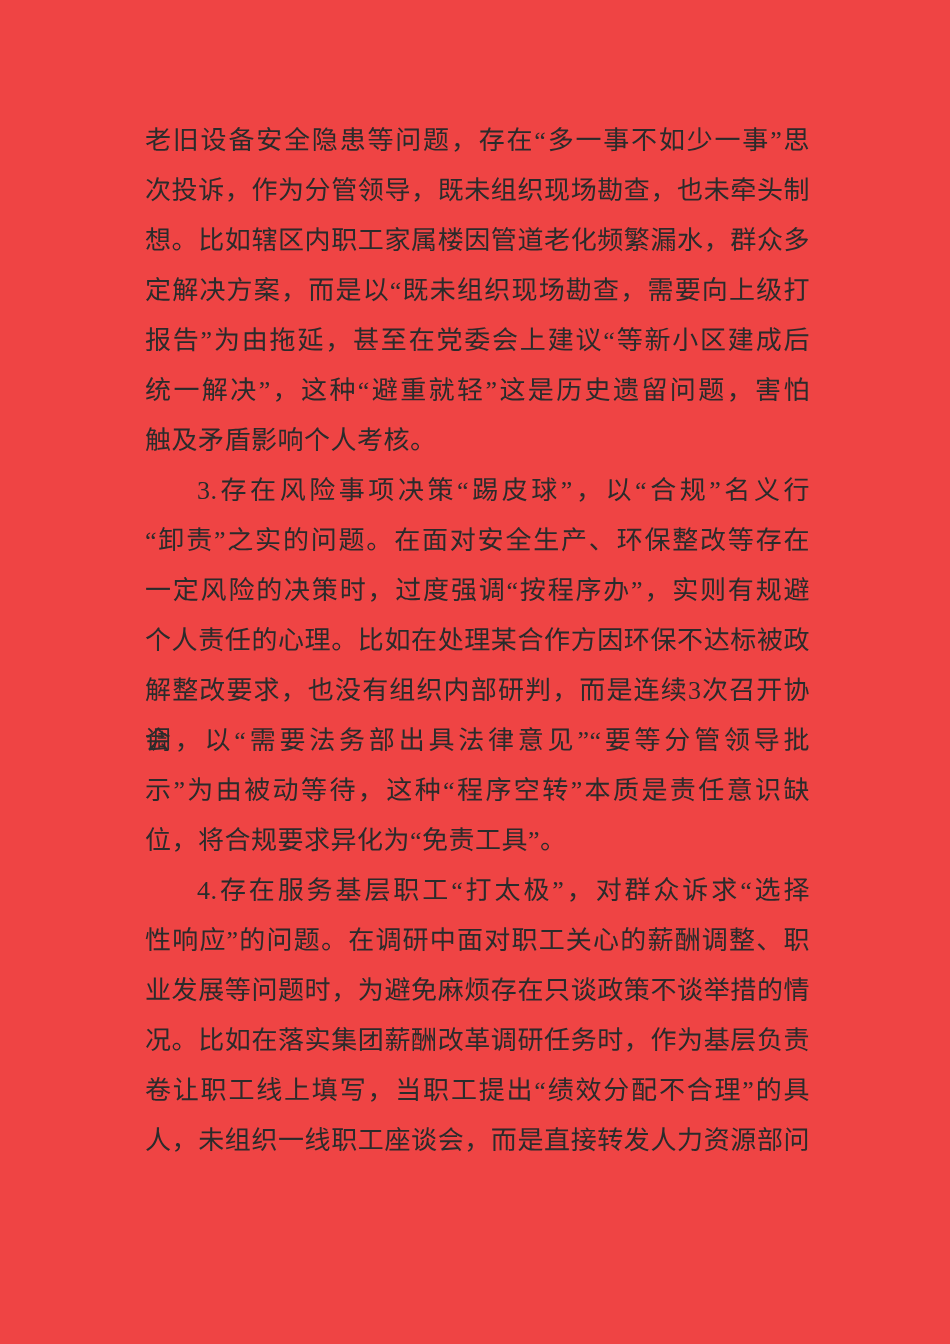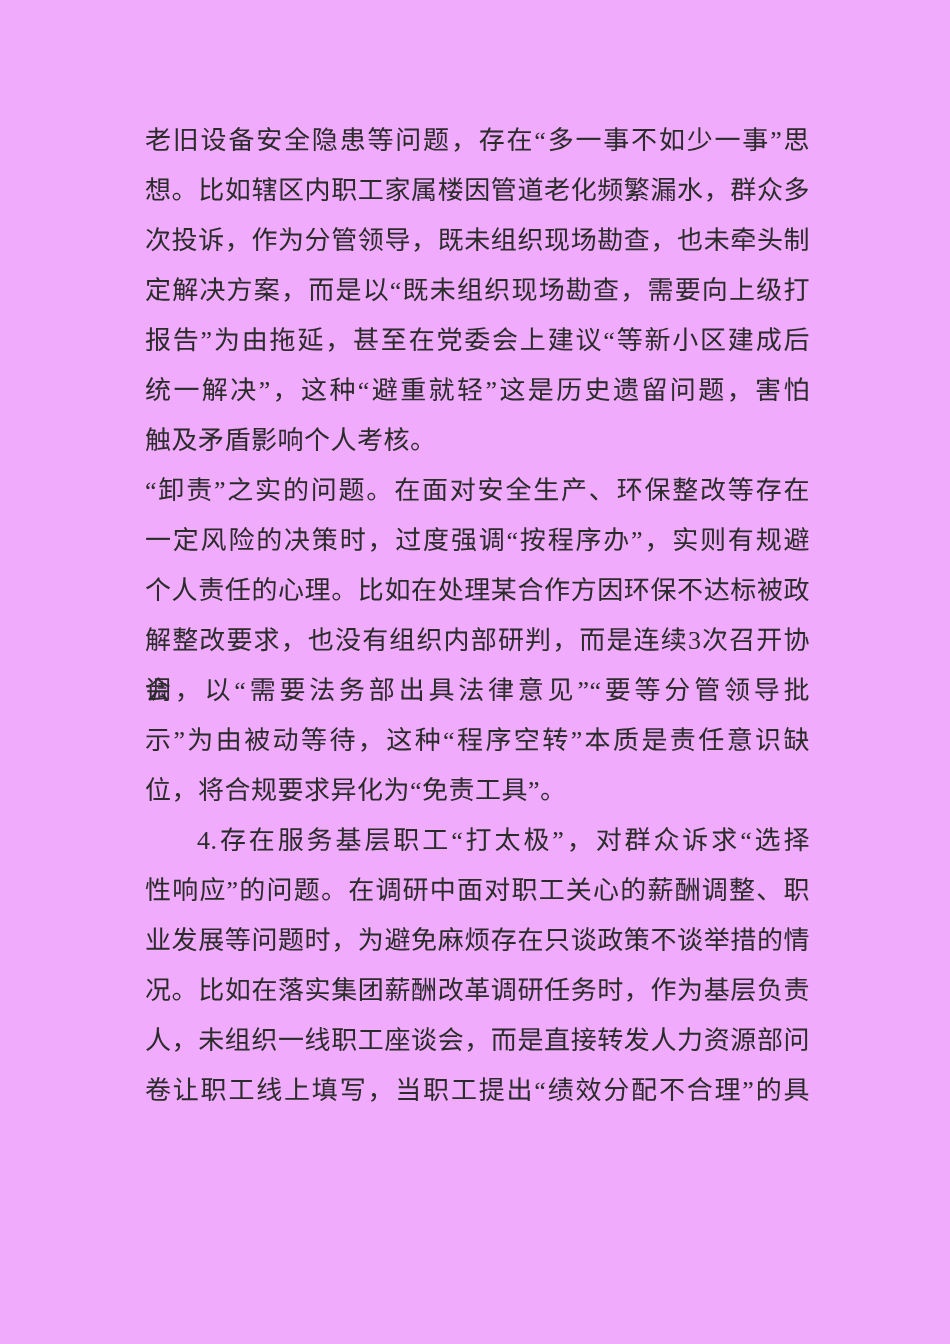--- a/index.html
+++ b/index.html
@@ -4,21 +4,21 @@
 <style>
   html, body {
     margin: 0;
     padding: 0;
     background: #ffffff;
   }
   .page {
     position: relative;
     width: 950px;
     height: 1344px;
-    background: #f0abfc;
+    background: #ef4444;
     overflow: hidden;
     font-family: "Liberation Serif", "DejaVu Serif", serif;
   }
   .doc-body {
     position: absolute;
     left: 145px;
     top: 116px;
     width: 665px;
     color: #2b2b2b;
   }
@@ -37,33 +37,34 @@
   .text-line.indent {
     text-indent: 2em;
   }
 </style>
 </head>
 <body>
 
 <div class="page">
   <div class="doc-body" id="doc-body">
       <div class="text-line fill">老旧设备安全隐患等问题，存在“多一事不如少一事”思</div>
+      <div class="text-line fill">次投诉，作为分管领导，既未组织现场勘查，也未牵头制</div>
       <div class="text-line fill">想。比如辖区内职工家属楼因管道老化频繁漏水，群众多</div>
-      <div class="text-line fill">次投诉，作为分管领导，既未组织现场勘查，也未牵头制</div>
       <div class="text-line fill">定解决方案，而是以“既未组织现场勘查，需要向上级打</div>
       <div class="text-line fill">报告”为由拖延，甚至在党委会上建议“等新小区建成后</div>
       <div class="text-line fill">统一解决”，这种“避重就轻”这是历史遗留问题，害怕</div>
       <div class="text-line">触及矛盾影响个人考核。</div>
+      <div class="text-line fill indent">3.存在风险事项决策“踢皮球”，以“合规”名义行</div>
       <div class="text-line fill">“卸责”之实的问题。在面对安全生产、环保整改等存在</div>
       <div class="text-line fill">一定风险的决策时，过度强调“按程序办”，实则有规避</div>
       <div class="text-line fill">个人责任的心理。比如在处理某合作方因环保不达标被政</div>
       <div class="text-line fill">解整改要求，也没有组织内部研判，而是连续3次召开协调</div>
       <div class="text-line fill">会，以“需要法务部出具法律意见”“要等分管领导批</div>
       <div class="text-line fill">示”为由被动等待，这种“程序空转”本质是责任意识缺</div>
       <div class="text-line">位，将合规要求异化为“免责工具”。</div>
       <div class="text-line fill indent">4.存在服务基层职工“打太极”，对群众诉求“选择</div>
       <div class="text-line fill">性响应”的问题。在调研中面对职工关心的薪酬调整、职</div>
       <div class="text-line fill">业发展等问题时，为避免麻烦存在只谈政策不谈举措的情</div>
       <div class="text-line fill">况。比如在落实集团薪酬改革调研任务时，作为基层负责</div>
+      <div class="text-line fill">卷让职工线上填写，当职工提出“绩效分配不合理”的具</div>
       <div class="text-line fill">人，未组织一线职工座谈会，而是直接转发人力资源部问</div>
-      <div class="text-line fill">卷让职工线上填写，当职工提出“绩效分配不合理”的具</div>
     </div>
 </div>
 
 </body></html>

